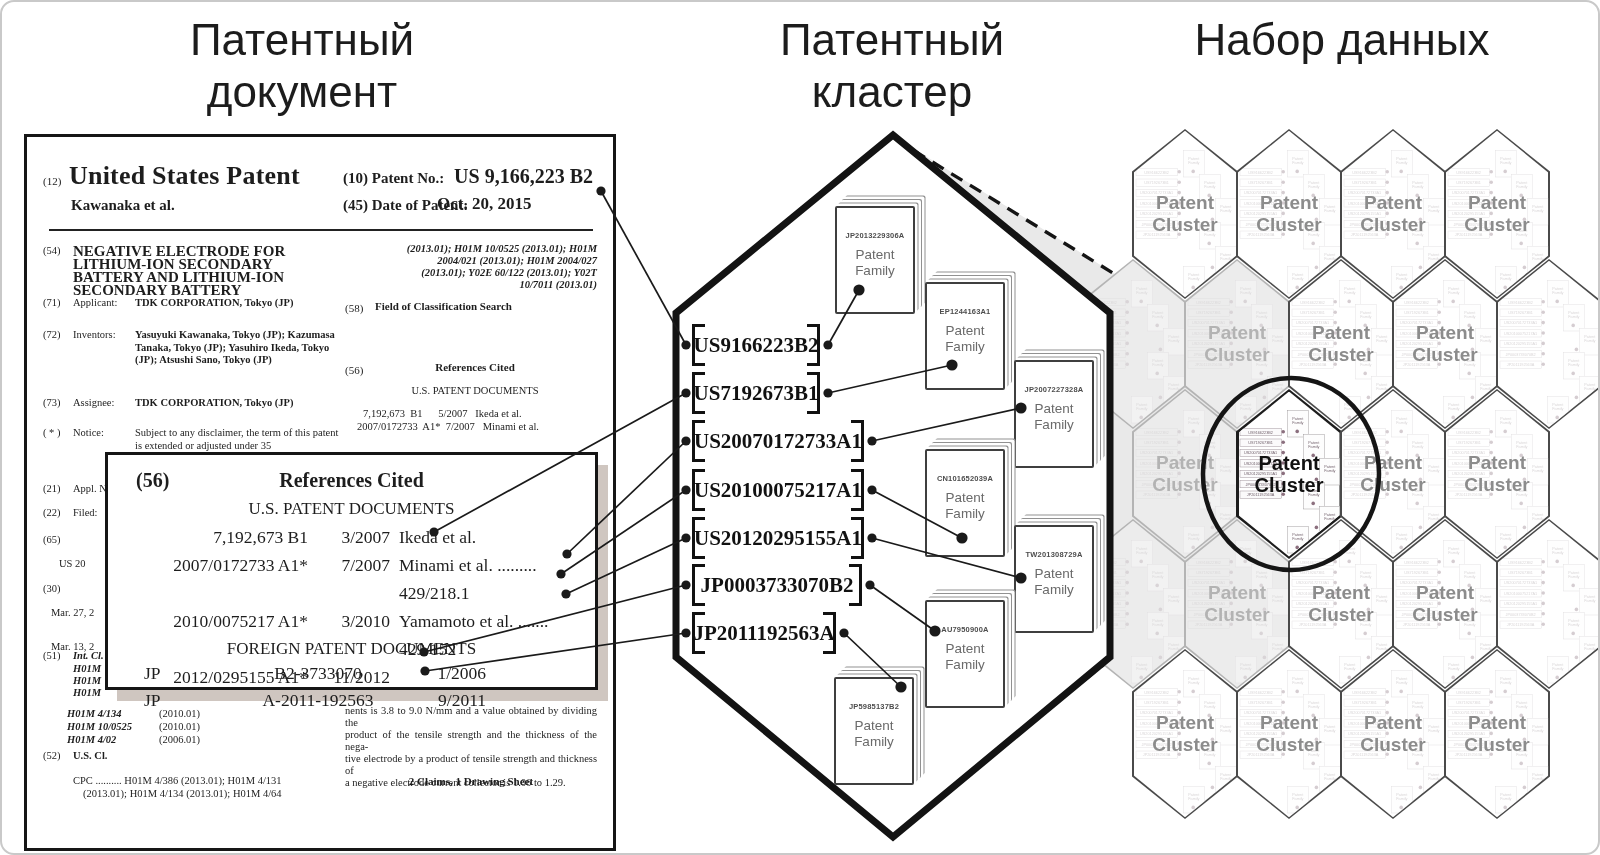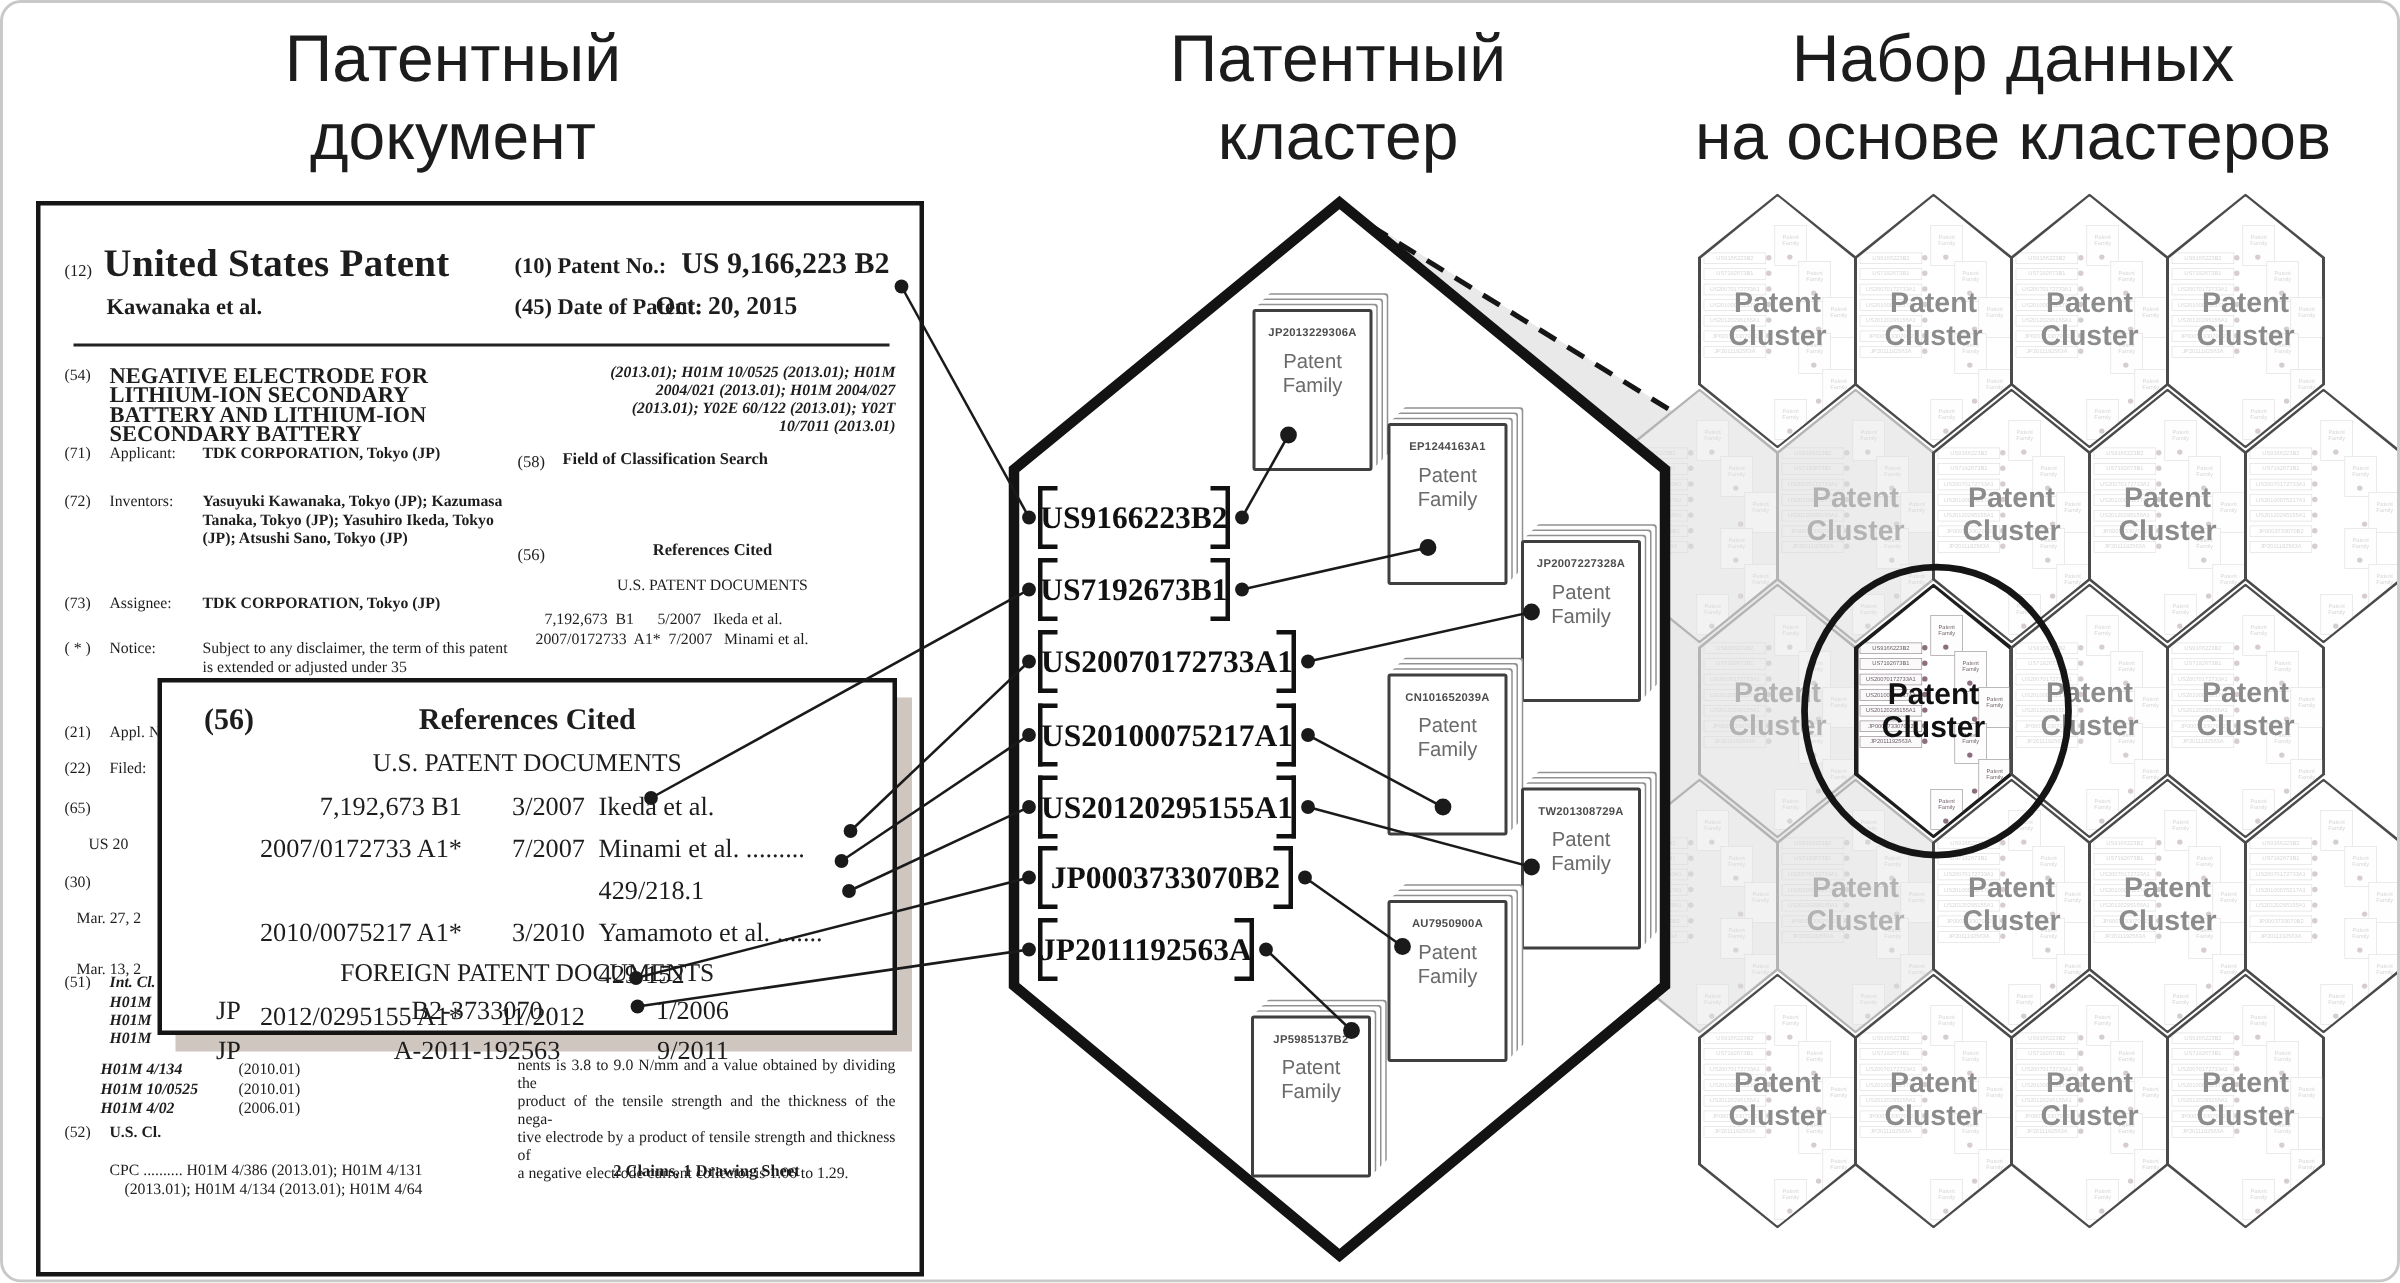--- a/index.html
+++ b/index.html
@@ -54,21 +54,21 @@
   
   .idrow{position:absolute;z-index:4;font-family:"Liberation Serif",serif;font-weight:bold;font-size:21px;color:#111;
          text-align:center;line-height:42px;height:42px;}
   .idrow::before,.idrow::after{content:"";position:absolute;top:0;bottom:0;width:10px;border:3px solid #111;}
   .idrow::before{left:0;border-right:none;}
   .idrow::after{right:0;border-left:none;}
 
   .pcard{position:absolute;z-index:4;width:76px;height:104px;background:#fff;border:2px solid #3f3f3f;border-radius:2px;
          box-shadow:2.5px -2.5px 0 0 #fff,3.5px -3.5px 0 0 #919191,6px -6px 0 0 #fff,7px -7px 0 0 #919191,9.5px -9.5px 0 0 #fff,10.5px -10.5px 0 0 #919191;
          text-align:center;}
-  .pcard .plabel{margin-top:9px;font-size:7.5px;font-weight:bold;color:#4d4d4d;letter-spacing:.2px;}
+  .pcard .plabel{margin-top:23px;font-size:7.5px;font-weight:bold;color:#4d4d4d;letter-spacing:.2px;}
   .pcard .pfam{margin-top:7px;font-size:13.5px;line-height:15.5px;color:#6a6a6a;}
 
   
   .hex{position:absolute;width:106px;height:170px;z-index:2;
        clip-path:polygon(50% 0%,100% 25%,100% 75%,50% 100%,0% 75%,0% 25%);}
   .hex-in{position:absolute;inset:1.8px;background:#fff;
        clip-path:polygon(50% 0%,100% 25%,100% 75%,50% 100%,0% 75%,0% 25%);}
   .hex.n{background:#4a4a4a;}
   .hex.f{background:#b4b4b4;}
   .hex.f .hex-in{background:#ececec;}
@@ -105,21 +105,20 @@
   <div class="hdr" id="hdr-left">
     <div>Патентный</div>
     <div>документ</div>
   </div>
   <div class="hdr" id="hdr-mid">
     <div>Патентный</div>
     <div>кластер</div>
   </div>
   <div class="hdr" id="hdr-right">
     <div>Набор данных</div>
-    <div>на основе кластеров</div>
   </div>
 
   <svg id="base-svg" width="1600" height="855">
     <polygon points="893,135 1288,381 1247,404 1226,450 1226,500 1251,540 893,829 1106,653 1106,313" fill="#e9e9e9" stroke="none"></polygon>
     <line x1="893" y1="137" x2="1288" y2="380" stroke="#151515" stroke-width="3.4" stroke-dasharray="13 9"></line>
     <line x1="893" y1="829" x2="1253" y2="542" stroke="#151515" stroke-width="3.4" stroke-dasharray="13 9"></line>
   </svg>
 
   <div id="honeycomb" class="layer">
       <div class="hex n" style="left: 1130px; top: 127px;">

